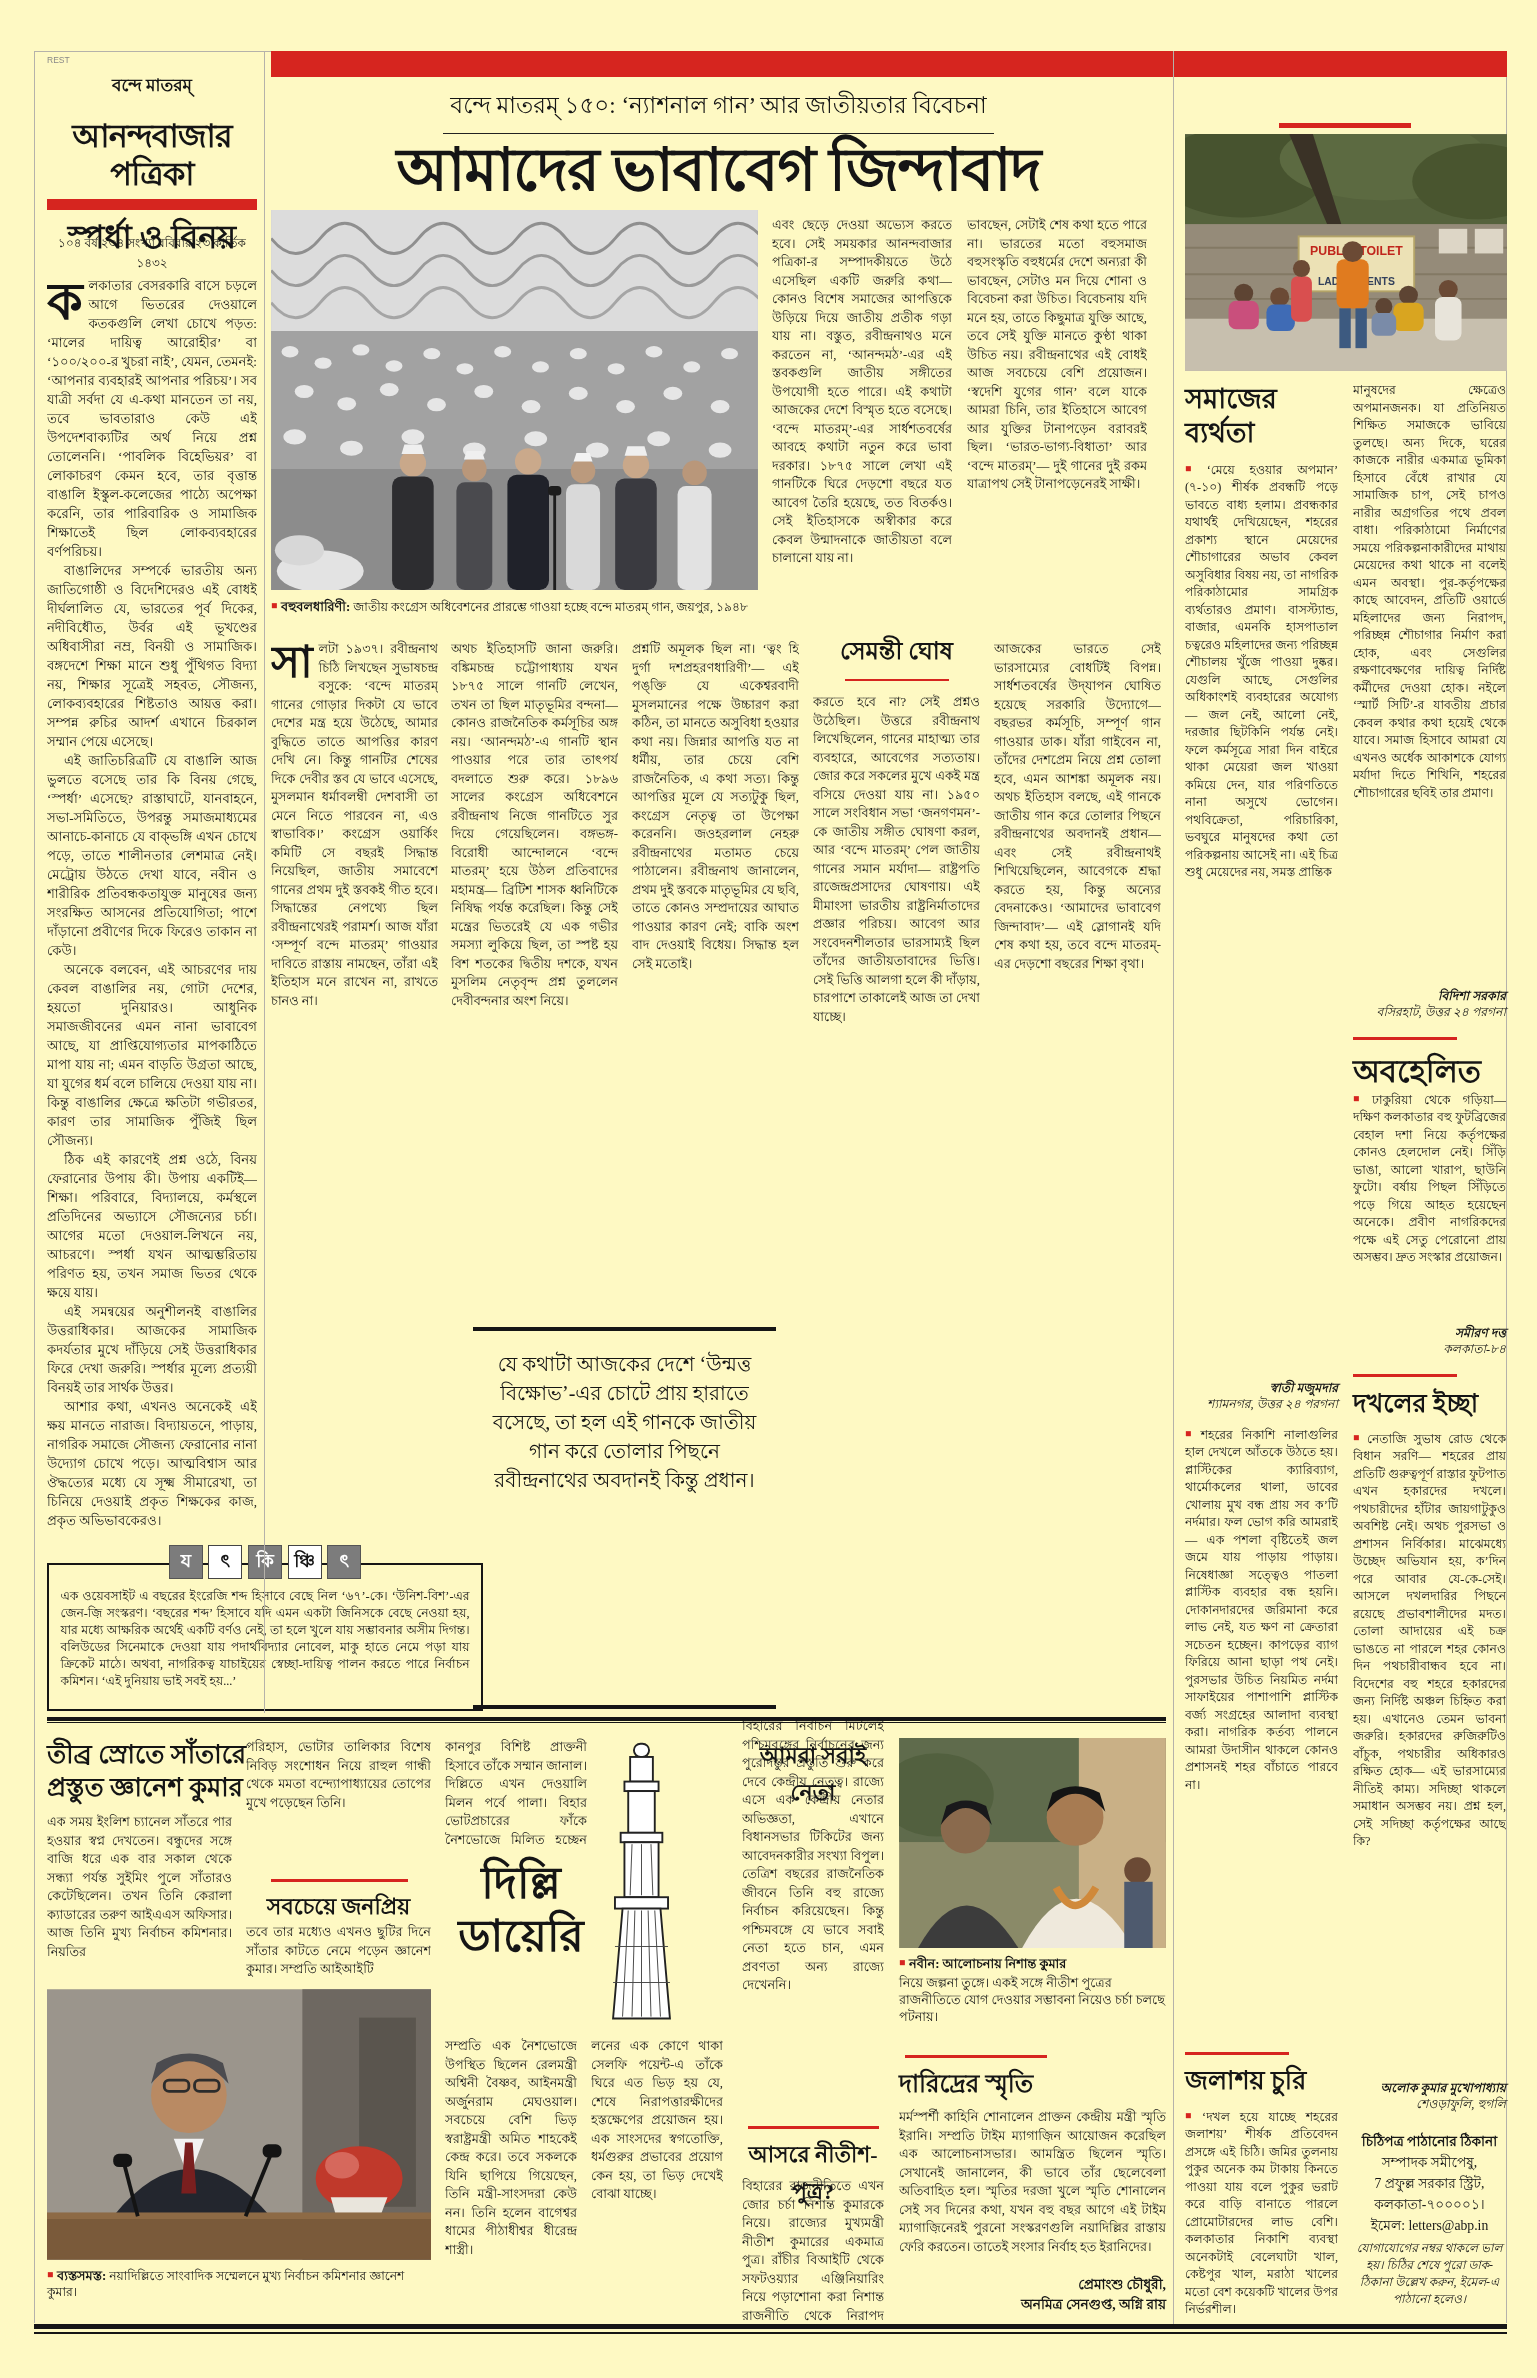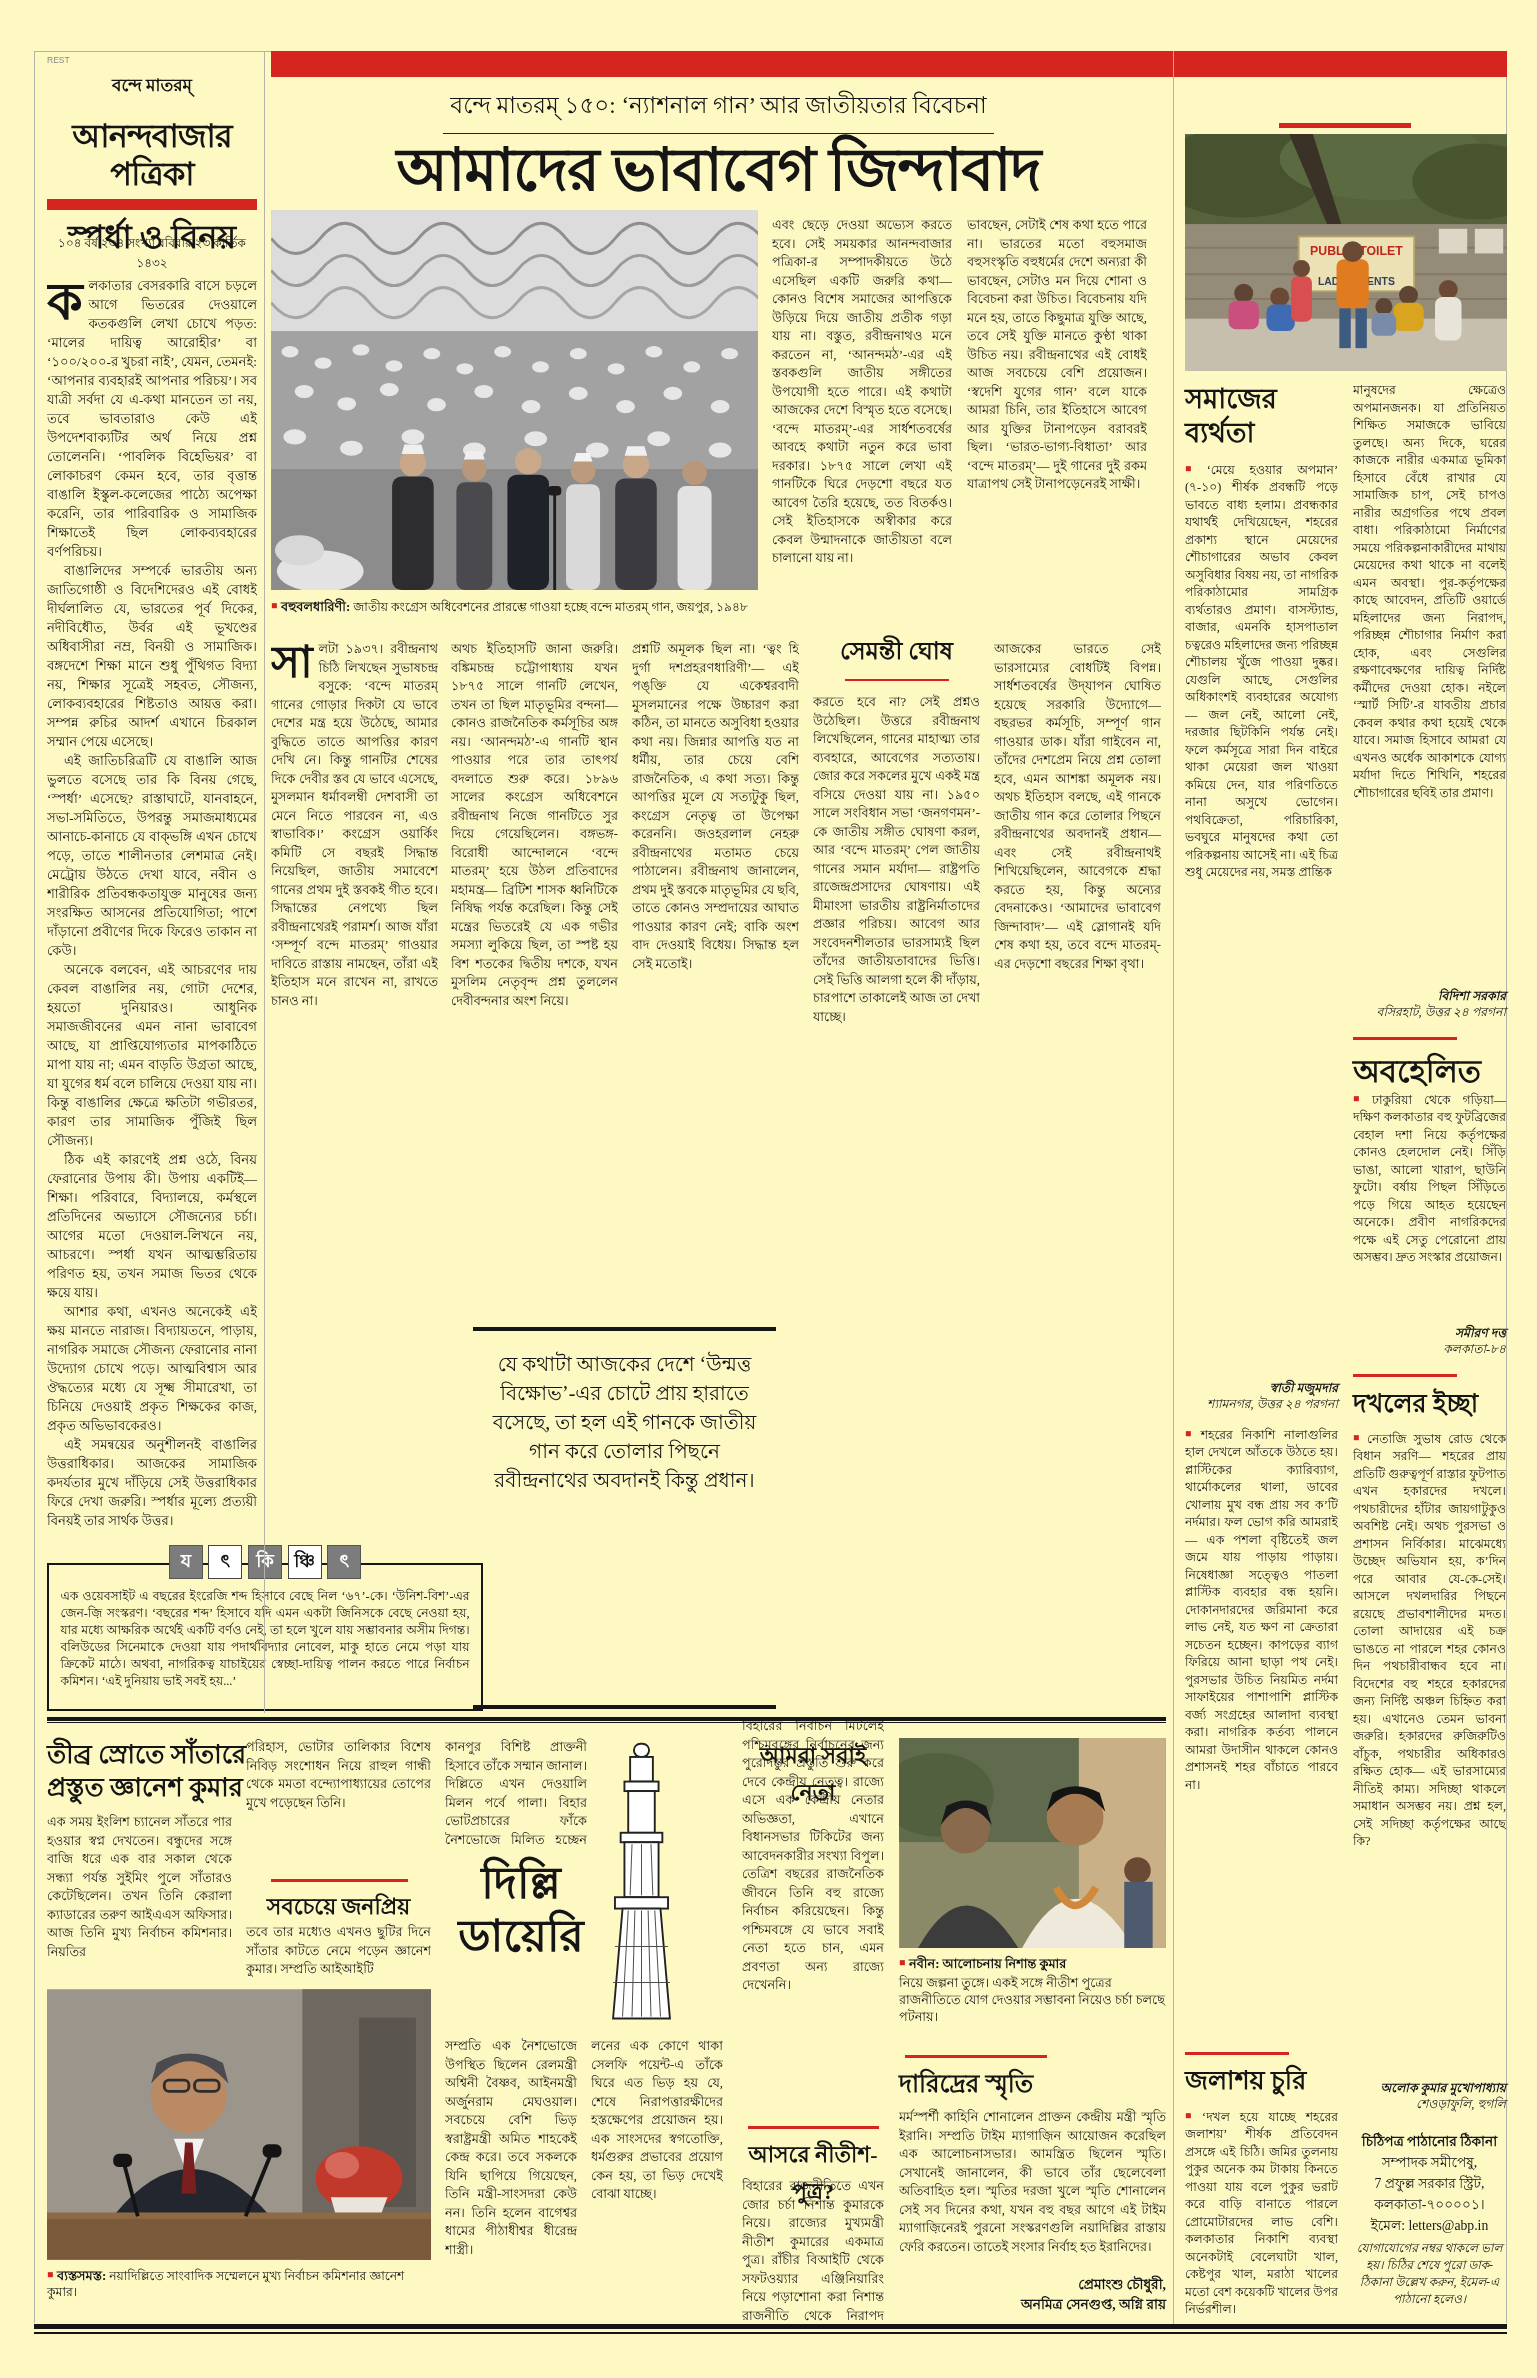--- a/index.html
+++ b/index.html
@@ -39,22 +39,22 @@
   </div>
 
   <div class="abs" style="left:47px;top:212px;width:210px;text-align:center;font-size:32px;font-weight:800;">স্পর্ধা ও বিনয়</div>
 
   <div class="abs jcol" style="left:47px;top:276px;width:210px;height:1261px;font-size:13.2px;line-height:19px;">
     <p class="noind"><span class="dropcap">ক</span><span>লকাতার বেসরকারি বাসে চড়লে আগে ভিতরের দেওয়ালে কতকগুলি লেখা চোখে পড়ত: ‘মালের দায়িত্ব আরোহীর’ বা ‘১০০/২০০-র খুচরা নাই’, যেমন, তেমনই: ‘আপনার ব্যবহারই আপনার পরিচয়’। সব যাত্রী সর্বদা যে এ-কথা মানতেন তা নয়, তবে ভাবতারাও কেউ এই উপদেশবাক্যটির অর্থ নিয়ে প্রশ্ন তোলেননি। ‘পাবলিক বিহেভিয়র’ বা লোকাচরণ কেমন হবে, তার বৃত্তান্ত বাঙালি ইস্কুল-কলেজের পাঠ্যে অপেক্ষা করেনি, তার পারিবারিক ও সামাজিক শিক্ষাতেই ছিল লোকব্যবহারের বর্ণপরিচয়।</span></p>
     <p>বাঙালিদের সম্পর্কে ভারতীয় অন্য জাতিগোষ্ঠী ও বিদেশিদেরও এই বোধই দীর্ঘলালিত যে, ভারতের পূর্ব দিকের, নদীবিধৌত, উর্বর এই ভূখণ্ডের অধিবাসীরা নম্র, বিনয়ী ও সামাজিক। বঙ্গদেশে শিক্ষা মানে শুধু পুঁথিগত বিদ্যা নয়, শিক্ষার সূত্রেই সহবত, সৌজন্য, লোকব্যবহারের শিষ্টতাও আয়ত্ত করা। সম্পন্ন রুচির আদর্শ এখানে চিরকাল সম্মান পেয়ে এসেছে।</p>
     <p>এই জাতিচরিত্রটি যে বাঙালি আজ ভুলতে বসেছে তার কি বিনয় গেছে, ‘স্পর্ধা’ এসেছে? রাস্তাঘাটে, যানবাহনে, সভা-সমিতিতে, উপরন্তু সমাজমাধ্যমের আনাচে-কানাচে যে বাক্‌ভঙ্গি এখন চোখে পড়ে, তাতে শালীনতার লেশমাত্র নেই। মেট্রোয় উঠতে দেখা যাবে, নবীন ও শারীরিক প্রতিবন্ধকতাযুক্ত মানুষের জন্য সংরক্ষিত আসনের প্রতিযোগিতা; পাশে দাঁড়ানো প্রবীণের দিকে ফিরেও তাকান না কেউ।</p>
     <p>অনেকে বলবেন, এই আচরণের দায় কেবল বাঙালির নয়, গোটা দেশের, হয়তো দুনিয়ারও। আধুনিক সমাজজীবনের এমন নানা ভাবাবেগ আছে, যা প্রাপ্তিযোগ্যতার মাপকাঠিতে মাপা যায় না; এমন বাড়তি উগ্রতা আছে, যা যুগের ধর্ম বলে চালিয়ে দেওয়া যায় না। কিন্তু বাঙালির ক্ষেত্রে ক্ষতিটা গভীরতর, কারণ তার সামাজিক পুঁজিই ছিল সৌজন্য।</p>
     <p>ঠিক এই কারণেই প্রশ্ন ওঠে, বিনয় ফেরানোর উপায় কী। উপায় একটিই— শিক্ষা। পরিবারে, বিদ্যালয়ে, কর্মস্থলে প্রতিদিনের অভ্যাসে সৌজন্যের চর্চা। আগের মতো দেওয়াল-লিখনে নয়, আচরণে। স্পর্ধা যখন আত্মম্ভরিতায় পরিণত হয়, তখন সমাজ ভিতর থেকে ক্ষয়ে যায়।</p>
+    <p>এই সমন্বয়ের অনুশীলনই বাঙালির উত্তরাধিকার। আজকের সামাজিক কদর্যতার মুখে দাঁড়িয়ে সেই উত্তরাধিকার ফিরে দেখা জরুরি। স্পর্ধার মূল্যে প্রত্যয়ী বিনয়ই তার সার্থক উত্তর।</p>
     <p>আশার কথা, এখনও অনেকেই এই ক্ষয় মানতে নারাজ। বিদ্যায়তনে, পাড়ায়, নাগরিক সমাজে সৌজন্য ফেরানোর নানা উদ্যোগ চোখে পড়ে। আত্মবিশ্বাস আর ঔদ্ধত্যের মধ্যে যে সূক্ষ্ম সীমারেখা, তা চিনিয়ে দেওয়াই প্রকৃত শিক্ষকের কাজ, প্রকৃত অভিভাবকেরও।</p>
-    <p>এই সমন্বয়ের অনুশীলনই বাঙালির উত্তরাধিকার। আজকের সামাজিক কদর্যতার মুখে দাঁড়িয়ে সেই উত্তরাধিকার ফিরে দেখা জরুরি। স্পর্ধার মূল্যে প্রত্যয়ী বিনয়ই তার সার্থক উত্তর।</p>
   </div>
 
   <div class="abs" style="left:47px;top:1563px;width:384px;height:144px;border:2.8px solid #161616;padding-left:48px;">
     <div style="position:absolute;left:0;right:0;top:-20px;text-align:center;">
       <span class="tile dk">য</span><span class="tile">ৎ</span><span class="tile dk">কি</span><span class="tile">ঞ্চি</span><span class="tile dk">ৎ</span>
     </div>
     <div class="jcol" style="position:absolute;left:11.4px;right:11.4px;top:23px;bottom:7.6px;font-size:12.3px;line-height:17px;">এক ওয়েবসাইট এ বছরের ইংরেজি শব্দ হিসাবে বেছে নিল ‘৬৭’-কে। ‘উনিশ-বিশ’-এর জেন-জ়ি সংস্করণ। ‘বছরের শব্দ’ হিসাবে যদি এমন একটা জিনিসকে বেছে নেওয়া হয়, যার মধ্যে আক্ষরিক অর্থেই একটি বর্ণও নেই, তা হলে খুলে যায় সম্ভাবনার অসীম দিগন্ত। বলিউডের সিনেমাকে দেওয়া যায় পদার্থবিদ্যার নোবেল, মাকু হাতে নেমে পড়া যায় ক্রিকেট মাঠে। অথবা, নাগরিকত্ব যাচাইয়ের স্বেচ্ছা-দায়িত্ব পালন করতে পারে নির্বাচন কমিশন। ‘এই দুনিয়ায় ভাই সবই হয়...’</div>
   </div>
 
   <div class="abs vline" style="left:264px;top:51px;height:1662px;"></div>

